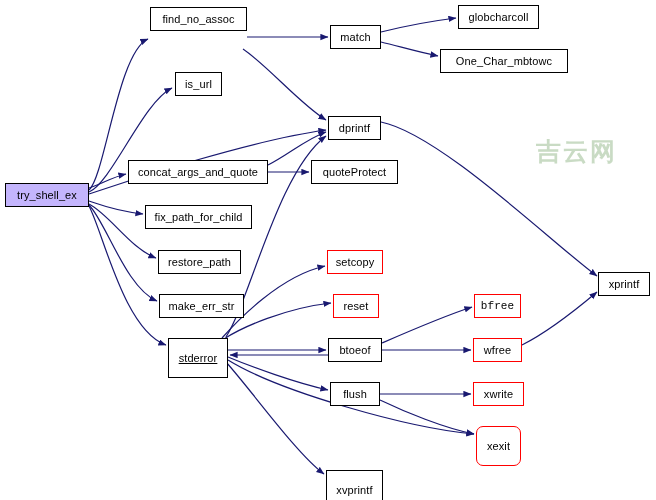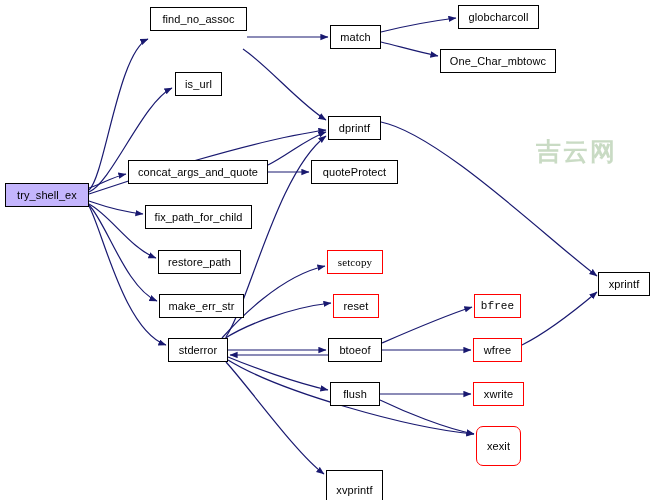--- a/index.html
+++ b/index.html
@@ -79,33 +79,33 @@
       </div>
       <div class="node" style="left: 145px; top: 205px; width: 107px; height: 24px;">
         <span>fix_path_for_child</span>
       </div>
       <div class="node" style="left: 158px; top: 250px; width: 83px; height: 24px; text-align: center;">
         <span>restore_path</span>
       </div>
       <div class="node" style="left: 159px; top: 294px; width: 85px; height: 24px;">
         <span>make_err_str</span>
       </div>
-      <div class="node" style="left: 168px; top: 338px; width: 60px; height: 24px;">
+      <div class="node" style="left: 168px; top: 338px; width: 60px; height: 40px; text-decoration: underline;">
         <span>stderror</span>
       </div>
       <div class="node" style="left: 330px; top: 25px; width: 51px; height: 24px;">
         <span>match</span>
       </div>
       <div class="node" style="left: 458px; top: 5px; width: 81px; height: 24px;">
         <span>globcharcoll</span>
       </div>
-      <div class="node" style="left: 440px; top: 49px; width: 116px; height: 24px;">
+      <div class="node" style="left: 440px; top: 49px; width: 128px; height: 24px;">
         <span>One_Char_mbtowc</span>
       </div>
-      <div class="node red" style="left: 327px; top: 250px; width: 56px; height: 24px; font-family: Liberation Serif, serif;">
+      <div class="node red" style="left: 327px; top: 250px; width: 56px; height: 24px;">
         <span>setcopy</span>
       </div>
       <div class="node red" style="left: 333px; top: 294px; width: 46px; height: 24px;">
         <span>reset</span>
       </div>
       <div class="node" style="left: 328px; top: 338px; width: 54px; height: 24px;">
         <span>btoeof</span>
       </div>
       <div class="node" style="left: 330px; top: 382px; width: 50px; height: 24px;">
         <span>flush</span>

